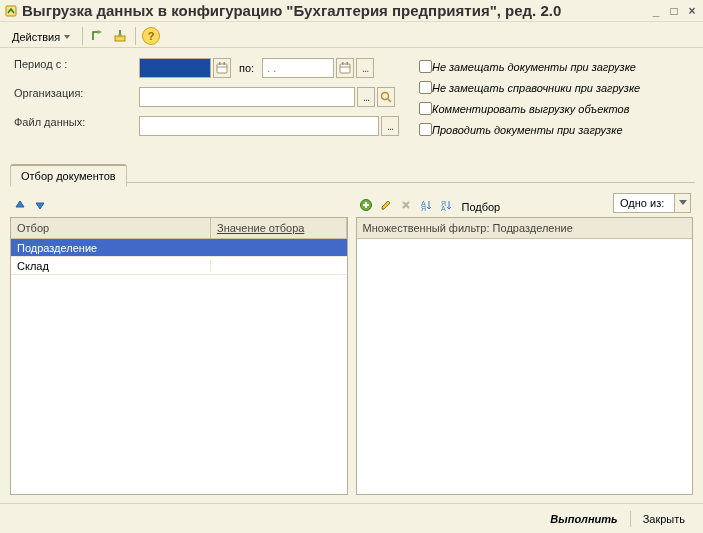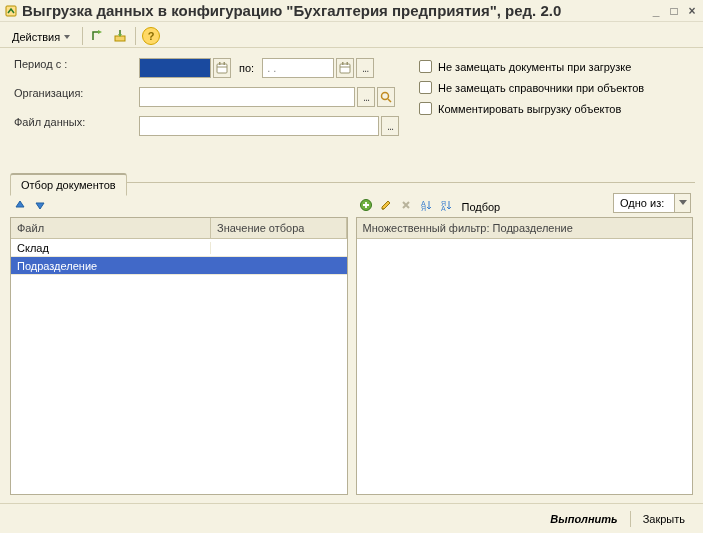--- a/index.html
+++ b/index.html
@@ -20,39 +20,39 @@
   .form-left { flex: 0 0 360px; }
   .form-right { flex: 1; padding-top: 2px; }
   .form-row { display: flex; align-items: flex-start; margin-bottom: 7px; min-height: 22px; }
   .form-label { width: 94px; color: #333; }
   .input-group { display: flex; align-items: center; gap: 2px; margin-left: 31px; }
   .date-input { width: 72px; height: 20px; border: 1px solid #b6b095; background: #fff; padding: 0 4px; display: flex; align-items: center; font-size: 11px; position: relative; }
   .date-input.selected { background: #1a4a9f; color: #fff; }
   .mini-btn { width: 18px; height: 20px; border: 1px solid #b6b095; background: #f5f2e2; display: flex; align-items: center; justify-content: center; cursor: pointer; }
   .input-lg { width: 216px; height: 20px; border: 1px solid #b6b095; background: #fff; }
   .input-full { width: 240px; height: 20px; border: 1px solid #b6b095; background: #fff; }
-  .check-row { display: flex; align-items: center; margin-bottom: 8px; gap: 6px; cursor: pointer; }
+  .check-row { display: flex; align-items: center; margin-bottom: 8px; cursor: pointer; font-style: italic; }
   .checkbox { width: 13px; height: 13px; border: 1px solid #8a8566; background: #fff; border-radius: 2px; }
   .tabs-wrap { margin: 14px 8px 0 10px; display: flex; border-bottom: 1px solid #c8c2a6; }
-  .tab { padding: 4px 10px; border: 1px solid #c8c2a6; border-bottom: none; background: #ede9d6; margin-right: 2px; cursor: pointer; position: relative; top: 14px; border-radius: 3px 3px 0 0; }
+  .tab { padding: 4px 10px; border: 1px solid #c8c2a6; border-bottom: none; background: #ede9d6; margin-right: 2px; cursor: pointer; position: relative; top: 5px; border-radius: 3px 3px 0 0; }
   .tab.active { background: #f5f2e2; border-top: 2px solid #b6b095; border-bottom: 1px solid #f5f2e2; }
   .tab-content { flex: 1; display: flex; gap: 8px; padding: 8px 10px 8px 10px; }
   .panel { flex: 1; display: flex; flex-direction: column; }
   .panel-toolbar { height: 22px; display: flex; align-items: flex-end; gap: 4px; padding: 0 2px; margin-bottom: 4px; }
   .panel-toolbar-right { justify-content: flex-start; }
   .tb-icon { width: 16px; height: 16px; display: flex; align-items: center; justify-content: center; cursor: pointer; border-radius: 2px; }
   .spacer { flex: 1; }
   .select-combo { display: flex; align-items: center; border: 1px solid #b6b095; background: #ffffff; height: 20px; }
   .select-combo .val { padding: 0 6px; width: 60px; }
   .select-combo .dd { width: 16px; height: 18px; background: #f5f2e2; border-left: 1px solid #b6b095; display: flex; align-items: center; justify-content: center; }
   .grid { flex: 1; border: 1px solid #b6b095; background: #fff; display: flex; flex-direction: column; overflow: hidden; }
   .grid-header { display: flex; background: #ede9d6; border-bottom: 1px solid #c8c2a6; }
   .gh { padding: 4px 6px; font-size: 11px; color: #444; border-right: 1px solid #c8c2a6; }
   .gh.c1 { flex: 0 0 200px; }
-  .gh.c2 { flex: 1; }
+  .gh.c2 { flex: 1; text-decoration: underline; }
   .gh.full { flex: 1; border-right: none; }
   .grid-body { flex: 1; overflow: auto; }
   .gr { display: flex; height: 18px; border-bottom: 1px solid #ede9d6; align-items: center; }
   .gr.sel { background: #4169c8; color: #fff; }
   .gc { padding: 0 6px; }
   .gc.c1 { flex: 0 0 200px; border-right: 1px solid #ede9d6; }
   .gr.sel .gc.c1 { border-right-color: #4169c8; }
   .gc.c2 { flex: 1; }
   .footer { height: 30px; border-top: 1px solid #d8d3b9; display: flex; align-items: center; justify-content: flex-end; padding: 0 10px; gap: 4px; background: #f5f2e2; }
   .footer-btn { padding: 3px 8px; cursor: pointer; border-radius: 2px; }
@@ -160,25 +160,29 @@
         </div>
       </div>
     </div>
     <div class="form-right">
       <div class="check-row">
         <span class="checkbox"></span>
         <span>Не замещать документы при загрузке</span>
       </div>
       <div class="check-row">
         <span class="checkbox"></span>
-        <span>Не замещать справочники при объектов</span>
+        <span>Не замещать справочники при загрузке</span>
       </div>
       <div class="check-row">
         <span class="checkbox"></span>
         <span>Комментировать выгрузку объектов</span>
+      </div>
+      <div class="check-row">
+        <span class="checkbox"></span>
+        <span>Проводить документы при загрузке</span>
       </div>
     </div>
   </div>
 
   <div class="tabs-wrap">
     <div class="tab active">
       <span>Отбор документов</span>
     </div>
   </div>
 
@@ -191,30 +195,30 @@
             </svg>
         </div>
         <div class="tb-icon">
           <svg width="12" height="12" viewBox="0 0 12 12">
               <path d="M6 10 L10 4 L2 4 Z" fill="#3b7fcf" stroke="#2060a0"></path>
             </svg>
         </div>
       </div>
       <div class="grid">
         <div class="grid-header">
-          <div class="gh c1">Файл</div>
+          <div class="gh c1">Отбор</div>
           <div class="gh c2">Значение отбора</div>
         </div>
         <div class="grid-body">
+          <div class="gr sel">
+            <div class="gc c1">Подразделение</div>
+            <div class="gc c2"></div>
+          </div>
           <div class="gr">
             <div class="gc c1">Склад</div>
-            <div class="gc c2"></div>
-          </div>
-          <div class="gr sel">
-            <div class="gc c1">Подразделение</div>
             <div class="gc c2"></div>
           </div>
         </div>
       </div>
     </div>
 
     <div class="panel">
       <div class="panel-toolbar panel-toolbar-right">
         <div class="tb-icon">
           <svg width="14" height="14" viewBox="0 0 14 14">

